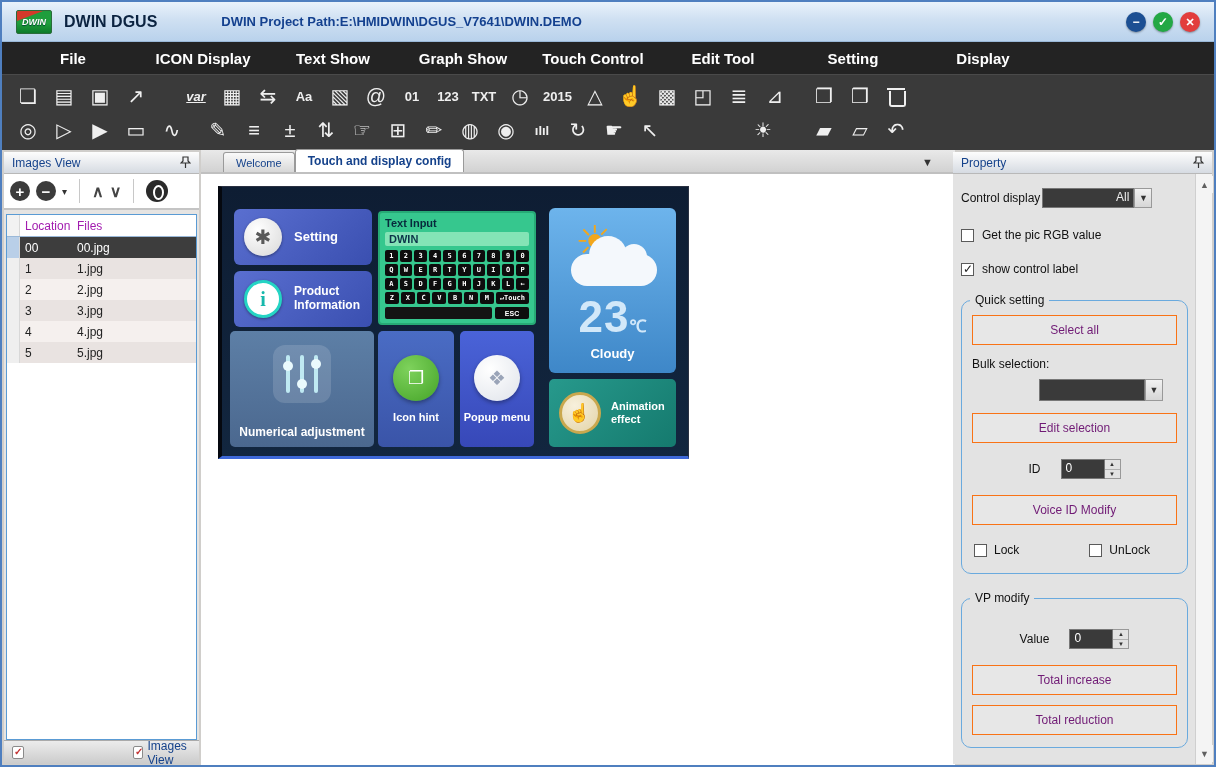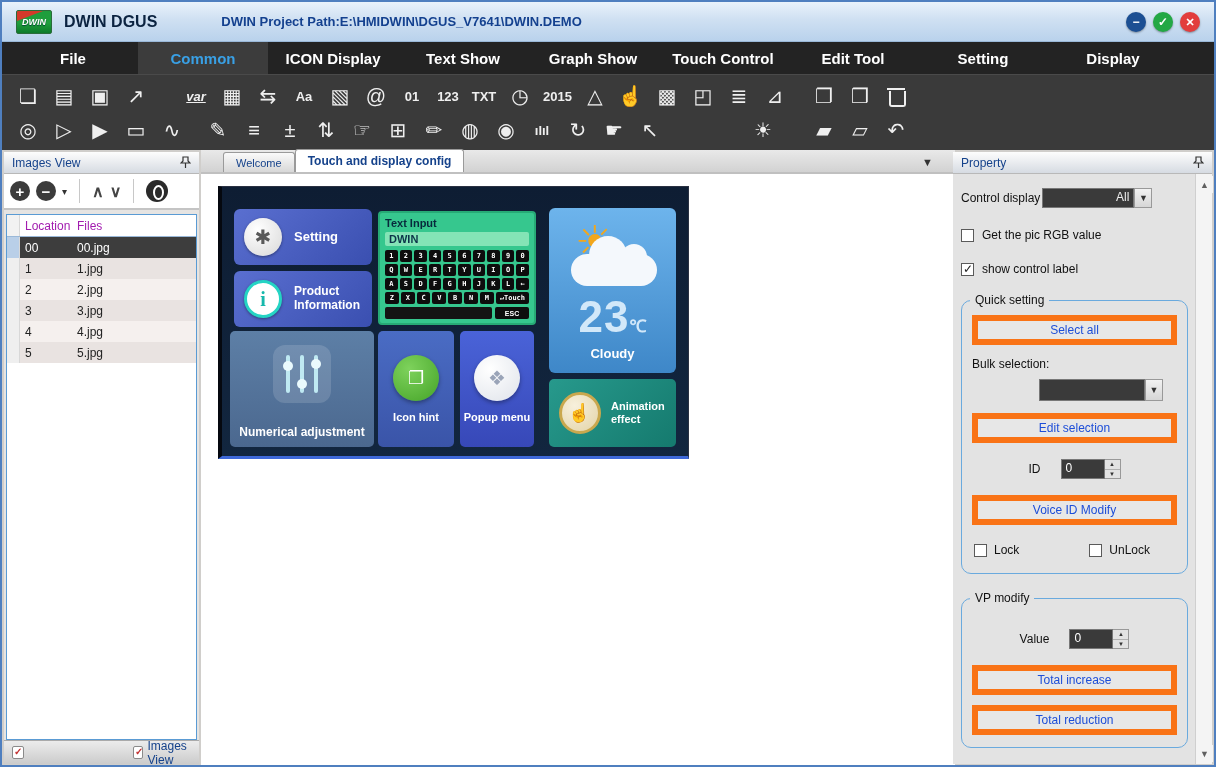--- a/index.html
+++ b/index.html
@@ -141,21 +141,21 @@
   .rp-content { position:absolute; left:0; top:22px; right:18px; bottom:0; padding:14px 6px 0 8px; }
   .ctl-row { display:flex; align-items:center; font-size:12px; color:#111; }
   .combo-dark { width:92px; height:20px; background:#3a3a3a; border:1px solid #777; color:#eee; font-size:12px; padding:1px 4px; margin-left:2px;text-align:right; }
   .combo-btn { width:18px; height:20px; background:linear-gradient(180deg,#f2f2f2,#d6d6d6); border:1px solid #999; font-size:9px; color:#333;
     display:flex; align-items:center; justify-content:center; cursor:default; }
   .cb-row { display:flex; align-items:center; gap:8px; margin-top:20px; font-size:12px; color:#111; }
   .cbx { width:13px; height:13px; background:#fff; border:1px solid #5a5a5a; position:relative; flex:none; cursor:default; }
   .cbx.checked::after { content:"✓"; position:absolute; left:1px; top:-2px; font-size:12px; color:#222; }
   .grp { position:relative; border:1px solid #6aaade; border-radius:10px; margin-top:24px; padding:14px 10px 0 10px; }
   .grp-legend { position:absolute; left:8px; top:-8px; background:#e3e3e3; padding:0 5px; font-size:12px; color:#111; }
-  .btn { display:block; width:100%; height:30px; background:#e7e7e7; border:6px solid #f97316; font-size:12px; color:#1d4ed8;
+  .btn { display:block; width:100%; height:30px; background:#e7e7e7; border:1px solid #f97316; font-size:12px; color:#701a75;
     font-family:"Liberation Sans",sans-serif; cursor:default; }
   .grp .label { font-size:12px; color:#111; margin:12px 0 8px 0; }
   .combo-row { display:flex; justify-content:flex-end; margin-right:14px; }
   .combo-dark.w106 { width:106px; height:22px; }
   .spin-row { display:flex; align-items:center; justify-content:center; gap:20px; margin:16px 0; font-size:12px; color:#111; }
   .spinfield { display:flex; }
   .spin-val { width:44px; height:20px; background:#3a3a3a; border:1px solid #777; color:#fff; font-size:12px; padding:1px 4px; }
   .spin-btns { width:16px; height:20px; display:flex; flex-direction:column; border:1px solid #999; border-left:none; }
   .spin-btns i { flex:1; background:#e2e2e2; font-style:normal; font-size:6px; color:#333; display:flex; align-items:center; justify-content:center; border-bottom:1px solid #b0b0b0; cursor:default; }
   .spin-btns i:last-child { border-bottom:none; }
@@ -176,21 +176,20 @@
     <span class="proj-path">DWIN Project Path:E:\HMIDWIN\DGUS_V7641\DWIN.DEMO</span>
     <div class="win-btns">
       <span class="wb min">−</span>
       <span class="wb ok">✓</span>
       <span class="wb close">✕</span>
     </div>
   </div>
 
   <div class="menubar">
     <div class="menu-item">File</div>
-    <div class="menu-item active">Common</div>
     <div class="menu-item">ICON Display</div>
     <div class="menu-item">Text Show</div>
     <div class="menu-item">Graph Show</div>
     <div class="menu-item">Touch Control</div>
     <div class="menu-item">Edit Tool</div>
     <div class="menu-item">Setting</div>
     <div class="menu-item">Display</div>
   </div>
 
   <div class="toolbar">

